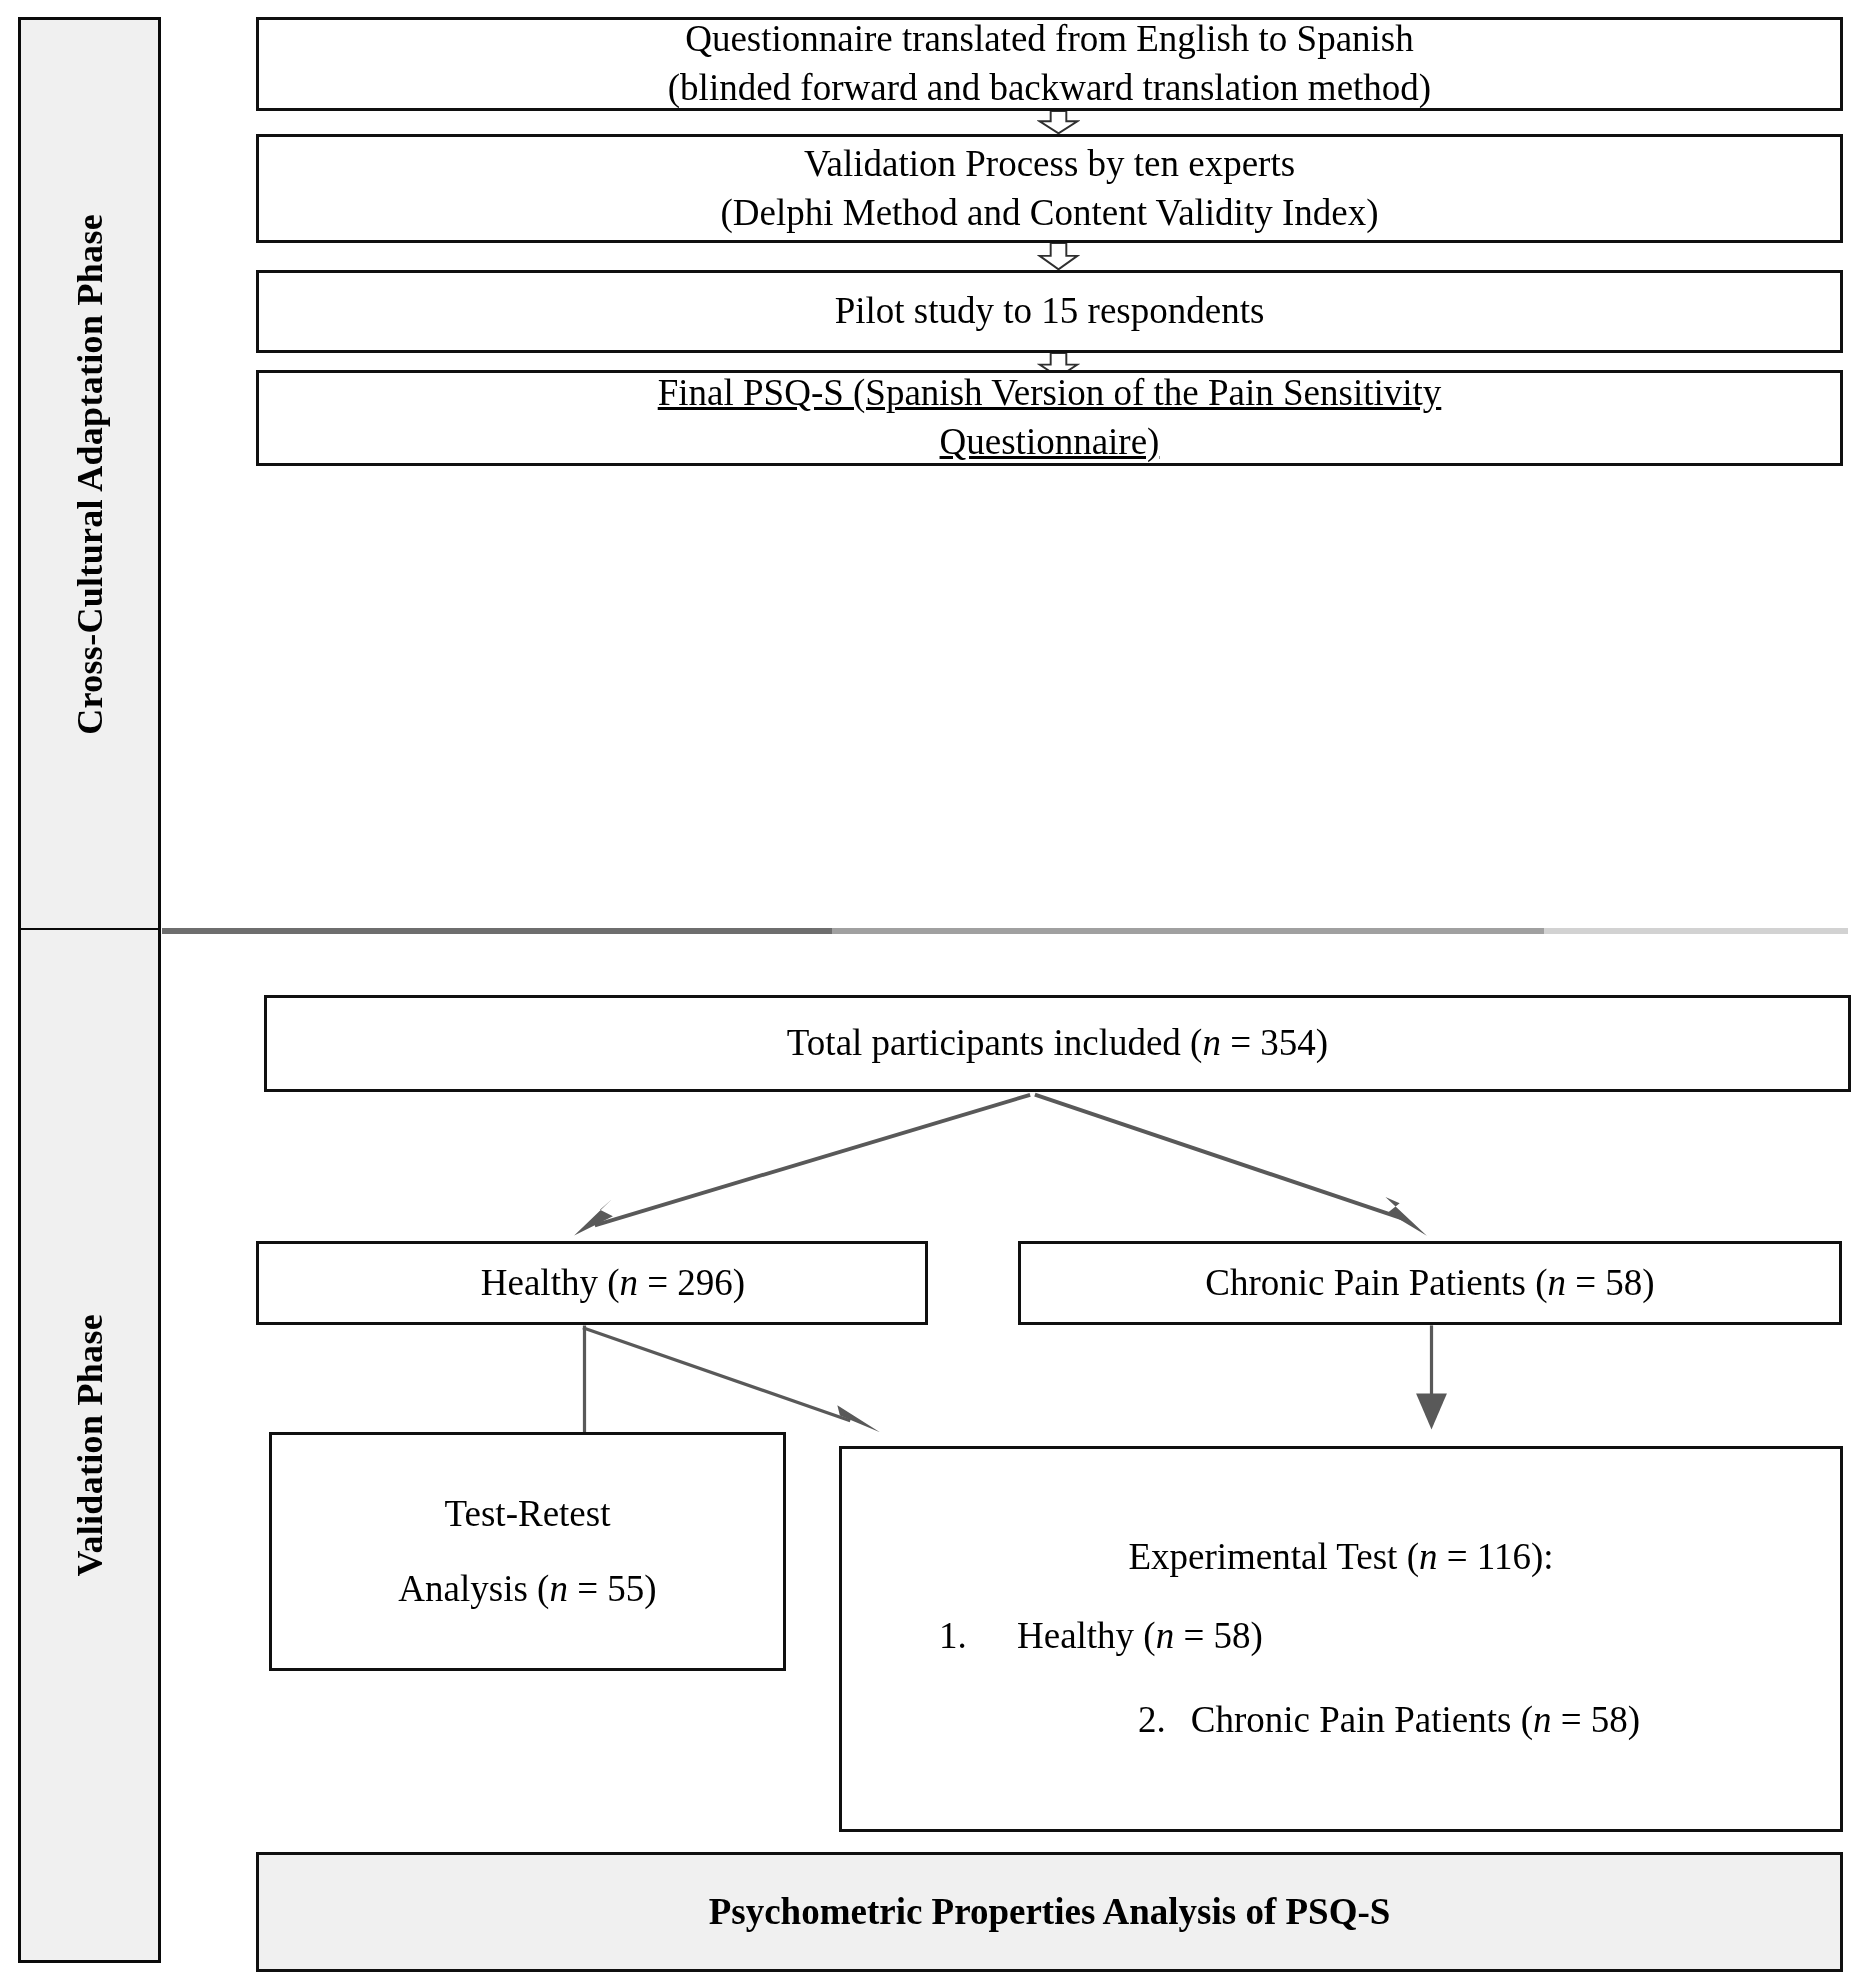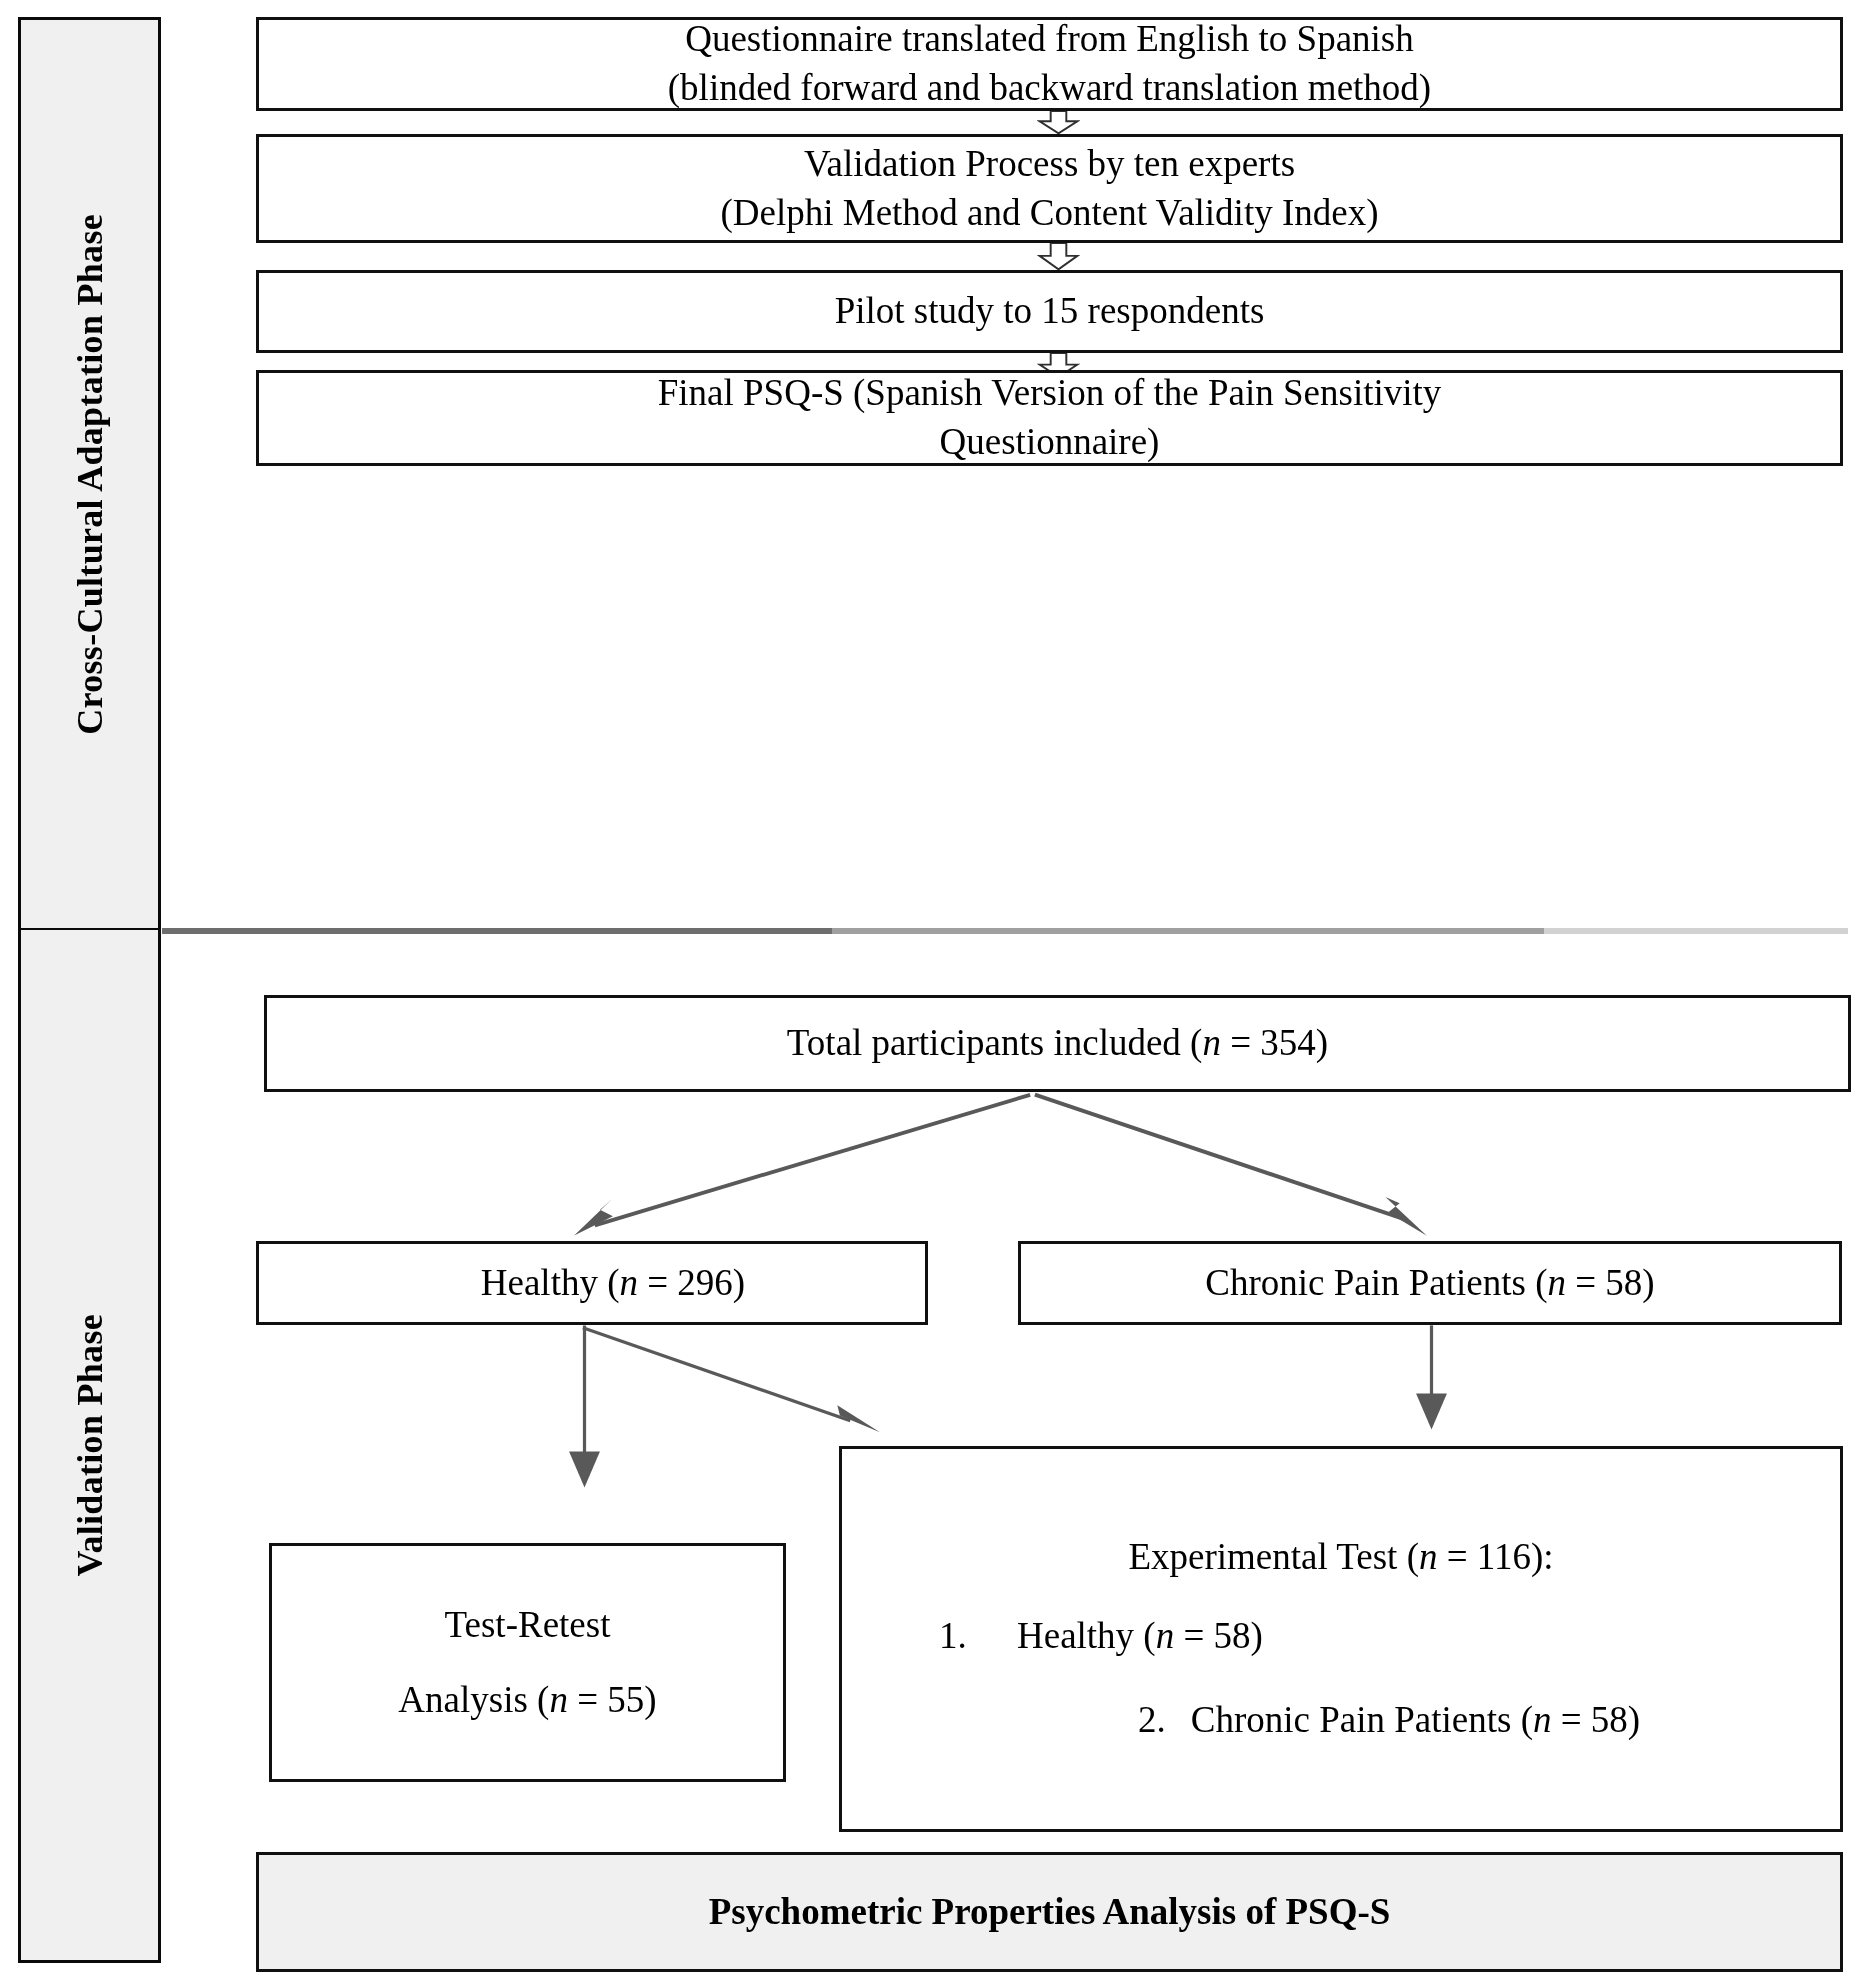--- a/index.html
+++ b/index.html
@@ -74,21 +74,21 @@
   <div class="fbox" style="left:256px;top:270px;width:1587px;height:83px;">
     <span class="ln">Pilot study to 15 respondents</span>
   </div>
 
   <div class="blockarrow" style="left:1037px;top:353px;height:24.6px;">
     <svg viewBox="0 0 66 38" preserveAspectRatio="none">
       <polygon points="21,0 45,0 45,18 62,18 33,37 4,18 21,18" fill="#ffffff" stroke="#2f2f2f" stroke-width="3"></polygon>
     </svg>
   </div>
 
-  <div class="fbox" style="left:256px;top:370px;width:1587px;height:96px;">
+  <div class="fbox" style="left:256px;top:370px;width:1587px;height:96px;text-decoration:underline;">
     <span class="ln">Final PSQ-S (Spanish Version of the Pain Sensitivity</span>
     <span class="ln">Questionnaire)</span>
   </div>
 
   <div class="divider" style="left:162px;top:928px;width:704px;background:#6e6e6e;"></div>
   <div class="divider" style="left:832px;top:928px;width:724px;background:#a0a0a0;"></div>
   <div class="divider" style="left:1544px;top:928px;width:304px;background:#d2d2d2;"></div>
 
   <div class="fbox" style="left:264px;top:995px;width:1587px;height:97px;">
     <span class="ln"><span>Total participants included (</span><i class="nv">n</i><span> = 354)</span></span>
@@ -129,21 +129,21 @@
     </svg>
   </div>
 
   <div class="linearrow" style="left:1409px;top:1325px;width:45px;height:110px;">
     <svg width="45" height="110" viewBox="0 0 70 170">
       <line x1="35" y1="0" x2="35" y2="110" stroke="#595959" stroke-width="5"></line>
       <polygon points="35,162 11,106 59,106" fill="#595959"></polygon>
     </svg>
   </div>
 
-  <div class="fbox" style="left:269px;top:1543px;width:517px;height:239px;">
+  <div class="fbox" style="left:269px;top:1432px;width:517px;height:239px;">
     <span class="ln" style="margin-bottom:26px;">Test-Retest</span>
     <span class="ln"><span>Analysis (</span><i class="nv">n</i><span> = 55)</span></span>
   </div>
 
   <div class="fbox" style="left:839px;top:1446px;width:1004px;height:386px;
               align-items:stretch;justify-content:center;padding:0 26px;">
     <span class="ln" style="text-align:center;margin-bottom:30px;"><span>Experimental Test (</span><i class="nv">n</i><span> = 116):</span></span>
 
     <span class="ln" style="text-align:left;padding-left:71px;margin-bottom:36px;"><span style="display:inline-block;width:78px;">1.</span><span>Healthy (</span><i class="nv">n</i><span> = 58)</span></span>
 

